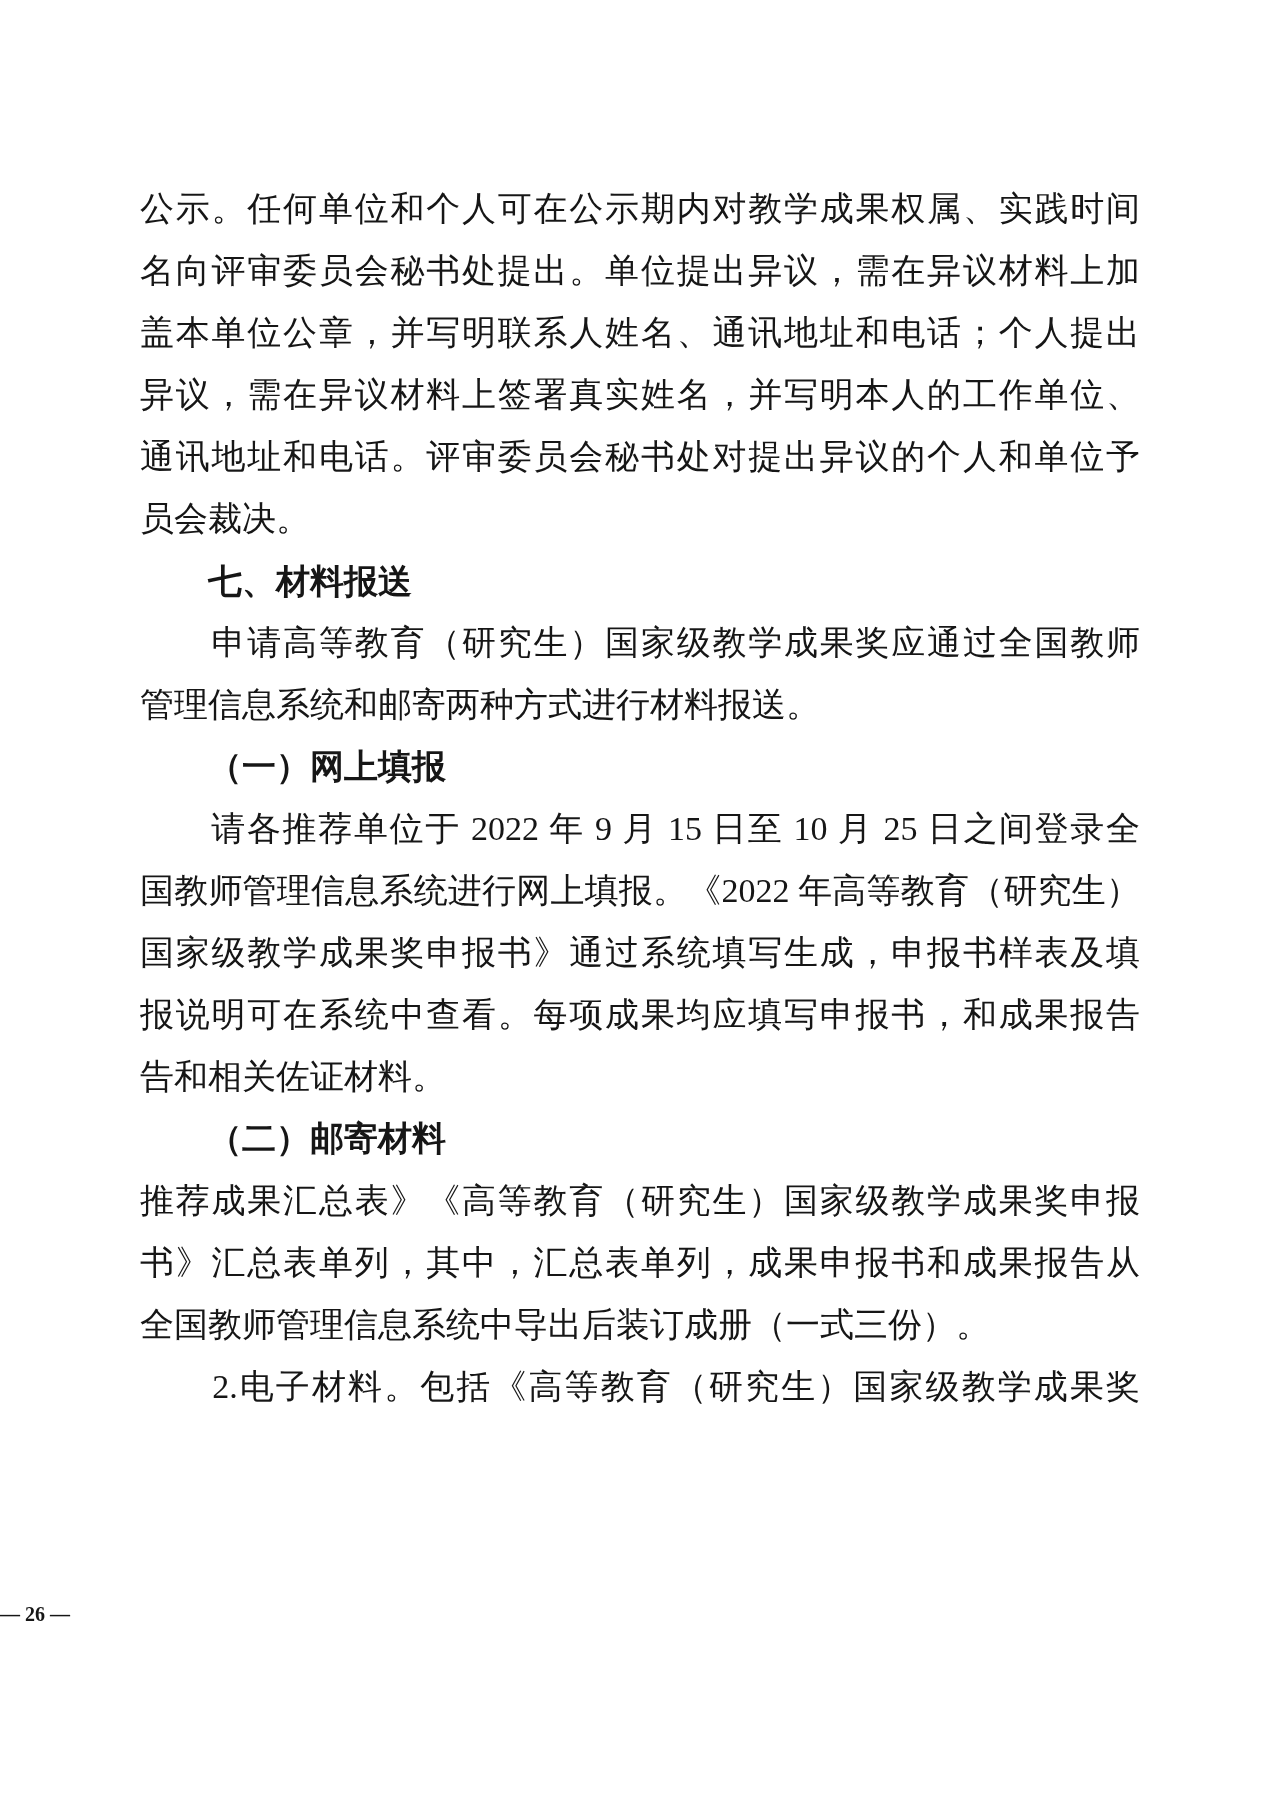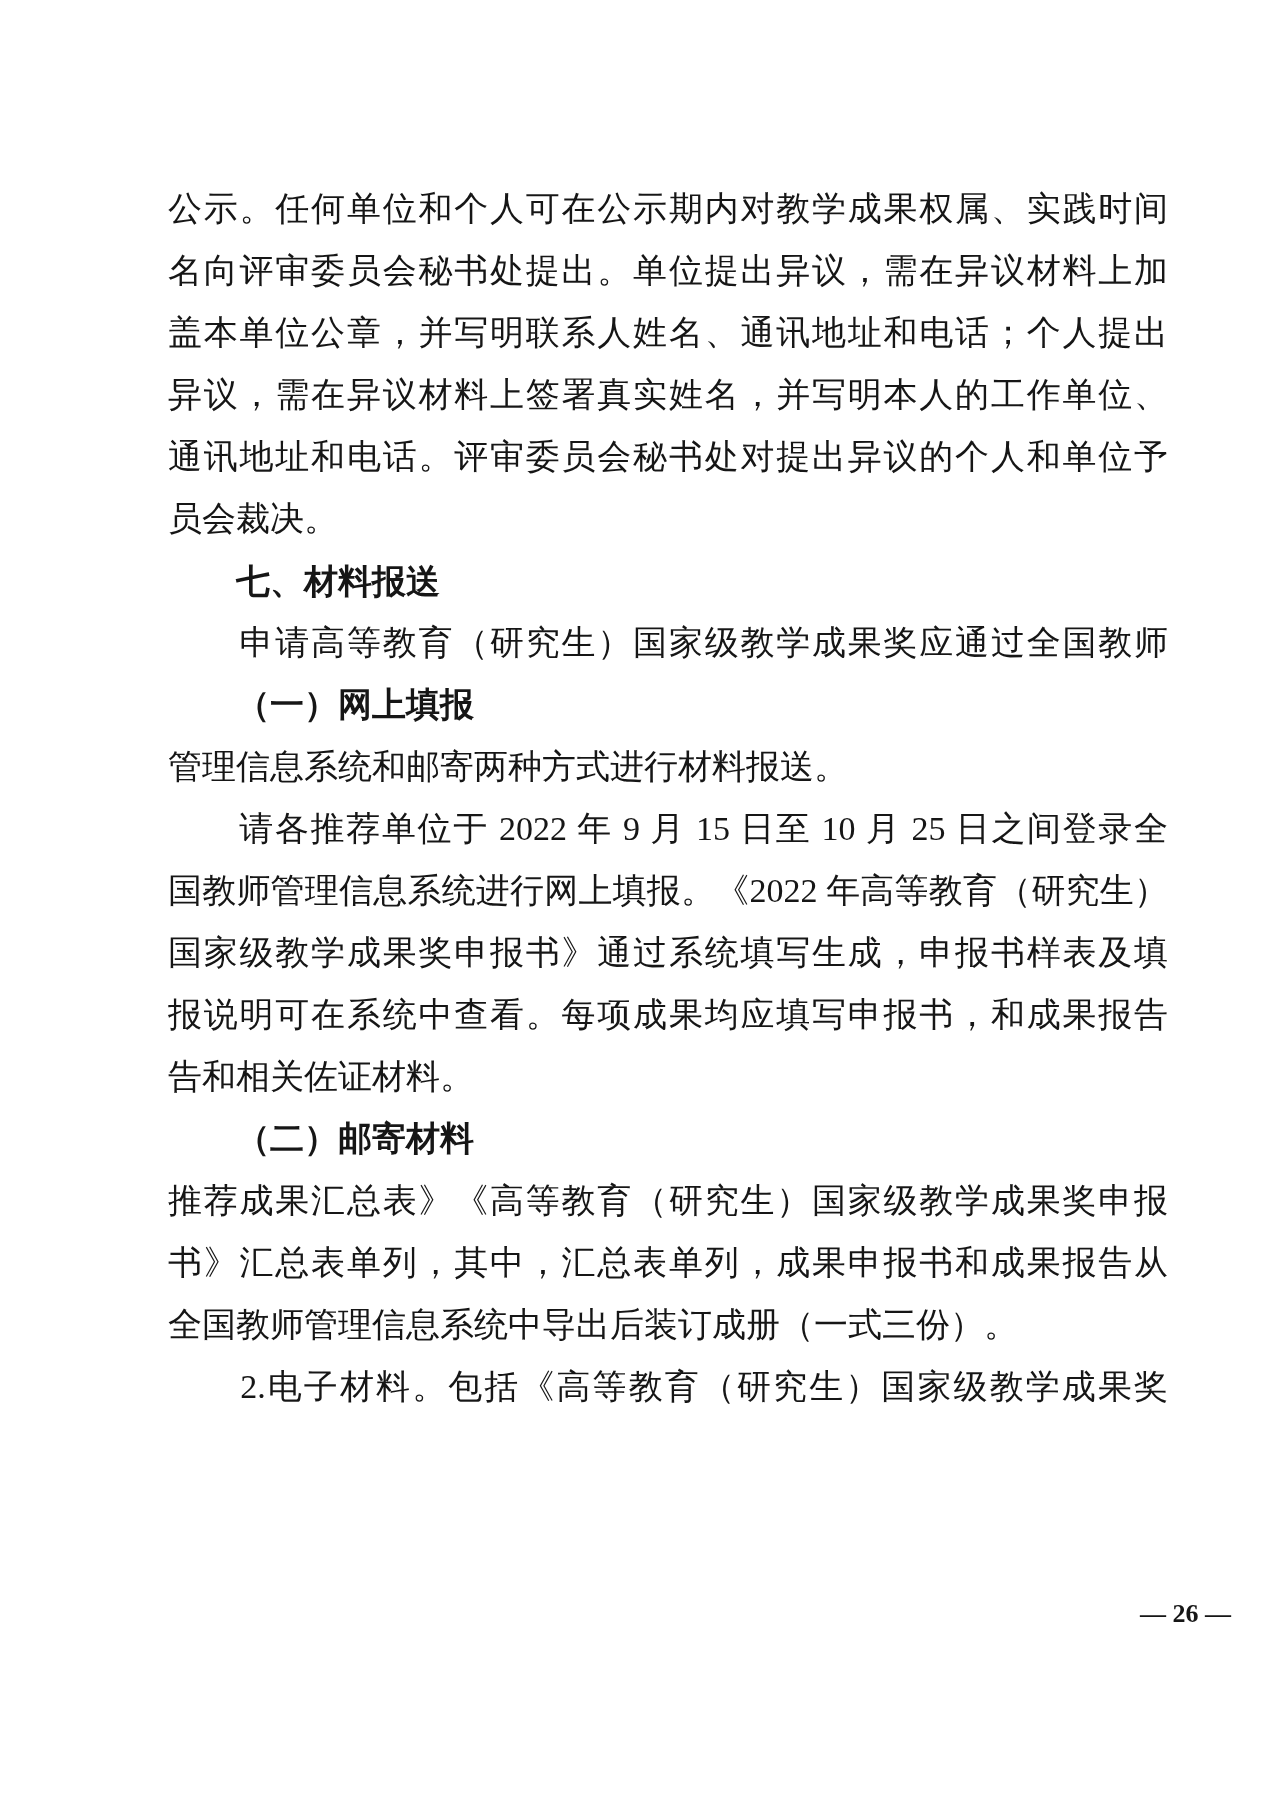--- a/index.html
+++ b/index.html
@@ -18,21 +18,20 @@
     position: relative;
     width: 1280px;
     height: 1810px;
     background: #ffffff;
   }
   .doc-body {
     position: absolute;
     left: 140px;
     top: 178px;
     width: 1000px;
-    margin-left: 28px;
   }
   .line {
     font-size: 34px;
     line-height: 62px;
     height: 62px;
     text-align: justify;
     text-align-last: justify;
     white-space: pre-wrap;
     color: #161616;
   }
@@ -45,43 +44,43 @@
     font-weight: 700;
   }
   .line.h2 {
     font-weight: 700;
   }
   .page-number {
     position: absolute;
     left: 0;
     top: 1596px;
     width: 1231px;
-    text-align: right;
-    font-size: 26px;
+    text-align: left;
+    font-size: 20px;
     font-weight: 700;
     line-height: 36px;
     color: #161616;
     font-family: "Liberation Serif", "DejaVu Serif", serif;
   }
 </style>
 </head>
 <body>
 
 <div class="page">
   <div class="doc-body">
       <div class="line">公示。任何单位和个人可在公示期内对教学成果权属、实践时间</div>
       <div class="line">名向评审委员会秘书处提出。单位提出异议，需在异议材料上加</div>
       <div class="line">盖本单位公章，并写明联系人姓名、通讯地址和电话；个人提出</div>
       <div class="line">异议，需在异议材料上签署真实姓名，并写明本人的工作单位、</div>
       <div class="line">通讯地址和电话。评审委员会秘书处对提出异议的个人和单位予</div>
       <div class="line short">员会裁决。</div>
       <div class="line h1 short">　　七、材料报送</div>
       <div class="line">　　申请高等教育（研究生）国家级教学成果奖应通过全国教师</div>
+      <div class="line short">管理信息系统和邮寄两种方式进行材料报送。</div>
       <div class="line h2 short">　　（一）网上填报</div>
-      <div class="line short">管理信息系统和邮寄两种方式进行材料报送。</div>
       <div class="line">　　请各推荐单位于 2022 年 9 月 15 日至 10 月 25 日之间登录全</div>
       <div class="line">国教师管理信息系统进行网上填报。《2022 年高等教育（研究生）</div>
       <div class="line">国家级教学成果奖申报书》通过系统填写生成，申报书样表及填</div>
       <div class="line">报说明可在系统中查看。每项成果均应填写申报书，和成果报告</div>
       <div class="line short">告和相关佐证材料。</div>
       <div class="line h2 short">　　（二）邮寄材料</div>
       <div class="line">推荐成果汇总表》《高等教育（研究生）国家级教学成果奖申报</div>
       <div class="line">书》汇总表单列，其中，汇总表单列，成果申报书和成果报告从</div>
       <div class="line short">全国教师管理信息系统中导出后装订成册（一式三份）。</div>
       <div class="line">　　2.电子材料。包括《高等教育（研究生）国家级教学成果奖</div>

